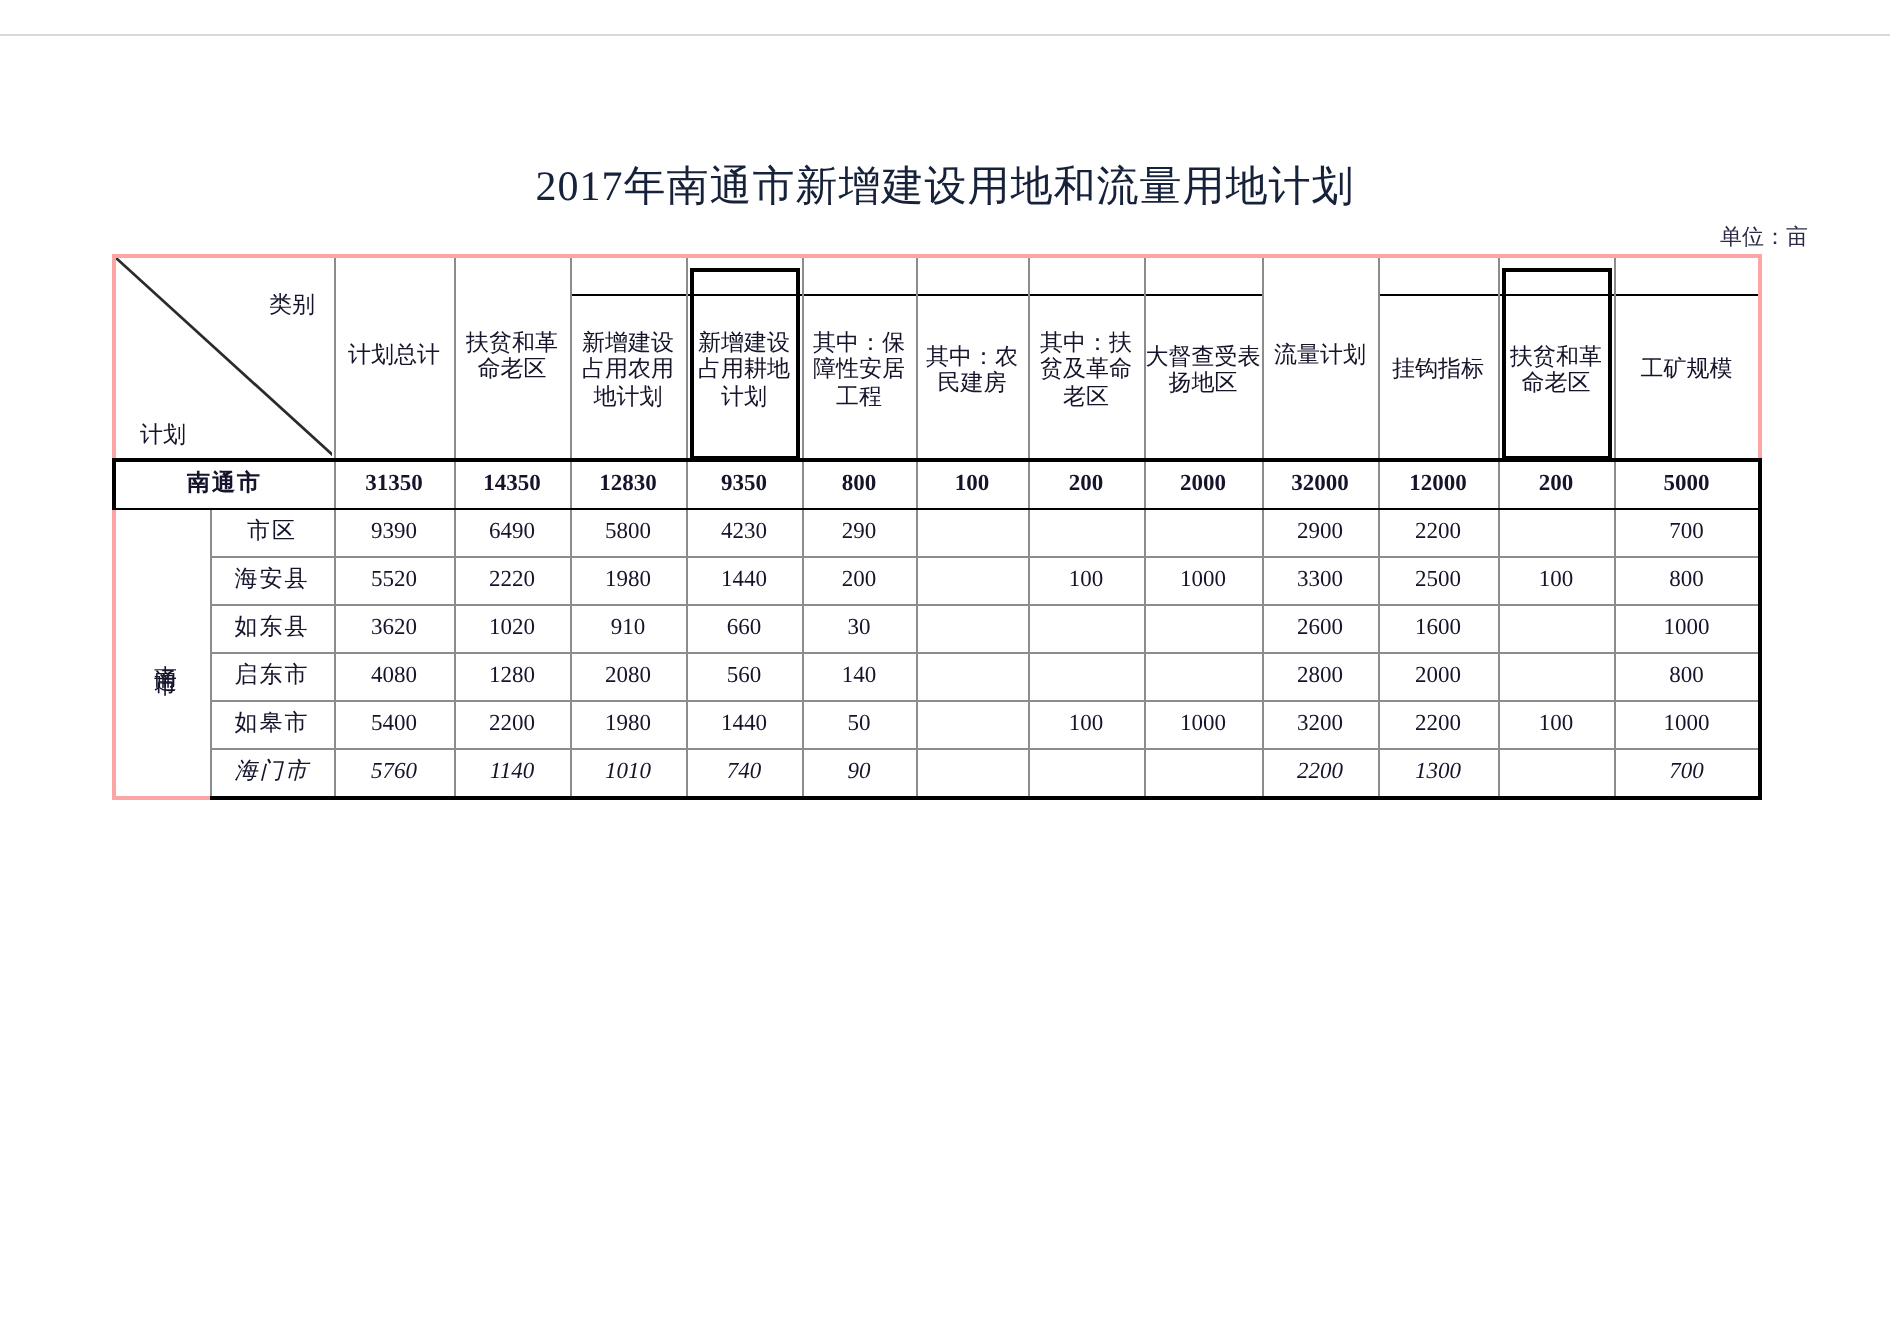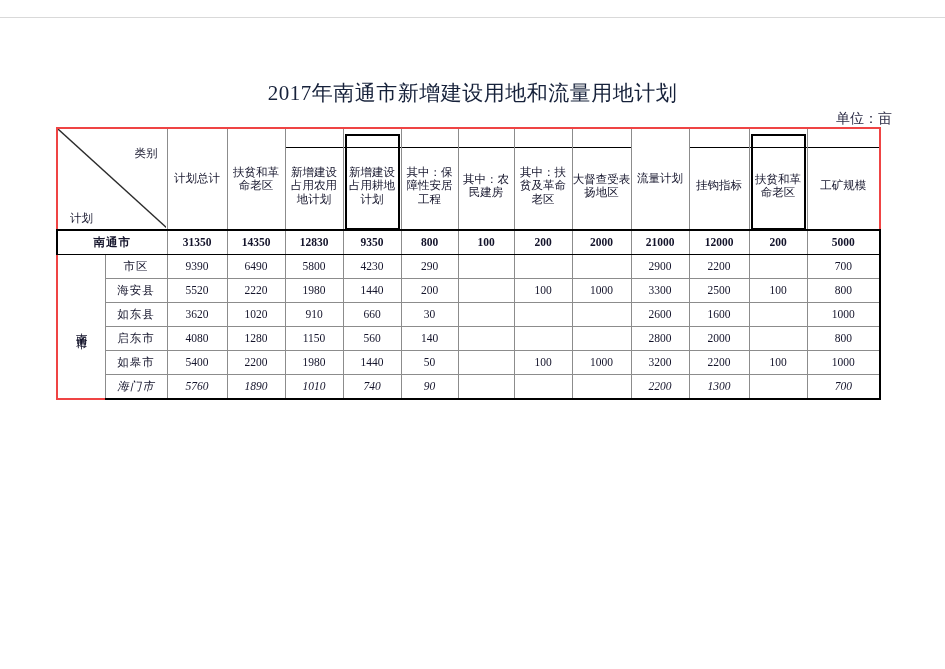--- a/index.html
+++ b/index.html
@@ -43,23 +43,23 @@
     line-height: 28px;
     letter-spacing: 0.5px;
     color: #16213a;
     font-family: "Liberation Serif", "DejaVu Serif", serif;
     white-space: nowrap;
   }
 
   
   .unit-note {
     position: absolute;
-    right: 53px;
+    right: 41px;
     top: 112px;
-    font-size: 14px;
+    font-size: 11px;
     line-height: 14px;
     color: #2b2b45;
     white-space: nowrap;
   }
 
   
   #tbl-wrap {
     position: absolute;
     left: 56px;
     top: 127px;
@@ -76,21 +76,21 @@
     text-align: center;
     vertical-align: middle;
     font-size: 11.5px;
     line-height: 13.5px;
     overflow: hidden;
     word-break: break-all;
   }
 
   
   table.plan {
-    border: 2px solid #ef4444;
+    border: 2px solid #fca5a5;
   }
 
   
   td.hd {
     font-size: 11.5px;
     line-height: 14px;
     padding: 2px 1px;
     border-left: 1px solid #000;
     border-right: 1px solid #000;
     border-top: 1px solid #000;
@@ -319,21 +319,21 @@
           <tr class="total">
             <td class="rowlabel" colspan="2" style="border-left: 2px solid rgb(0, 0, 0);">南通市</td>
             <td class="num">31350</td>
             <td class="num">14350</td>
             <td class="num">12830</td>
             <td class="num">9350</td>
             <td class="num">800</td>
             <td class="num">100</td>
             <td class="num">200</td>
             <td class="num">2000</td>
-            <td class="num">21000</td>
+            <td class="num">32000</td>
             <td class="num">12000</td>
             <td class="num">200</td>
             <td class="num" style="border-right: 2px solid rgb(0, 0, 0);">5000</td>
           </tr>
           <tr>
             <td class="groupcell" rowspan="6"><span class="vert">南通市</span></td>
             <td class="rowlabel">市区</td>
             <td class="num">9390</td>
             <td class="num">6490</td>
             <td class="num">5800</td>
@@ -374,21 +374,21 @@
             <td class="num"></td>
             <td class="num">2600</td>
             <td class="num">1600</td>
             <td class="num"></td>
             <td class="num" style="border-right: 2px solid rgb(0, 0, 0);">1000</td>
           </tr>
           <tr>
             <td class="rowlabel">启东市</td>
             <td class="num">4080</td>
             <td class="num">1280</td>
-            <td class="num">1150</td>
+            <td class="num">2080</td>
             <td class="num">560</td>
             <td class="num">140</td>
             <td class="num"></td>
             <td class="num"></td>
             <td class="num"></td>
             <td class="num">2800</td>
             <td class="num">2000</td>
             <td class="num"></td>
             <td class="num" style="border-right: 2px solid rgb(0, 0, 0);">800</td>
           </tr>
@@ -403,21 +403,21 @@
             <td class="num">100</td>
             <td class="num">1000</td>
             <td class="num">3200</td>
             <td class="num">2200</td>
             <td class="num">100</td>
             <td class="num" style="border-right: 2px solid rgb(0, 0, 0);">1000</td>
           </tr>
           <tr class="lastrow">
             <td class="rowlabel">海门市</td>
             <td class="num">5760</td>
-            <td class="num">1890</td>
+            <td class="num">1140</td>
             <td class="num">1010</td>
             <td class="num">740</td>
             <td class="num">90</td>
             <td class="num"></td>
             <td class="num"></td>
             <td class="num"></td>
             <td class="num">2200</td>
             <td class="num">1300</td>
             <td class="num"></td>
             <td class="num" style="border-right: 2px solid rgb(0, 0, 0);">700</td>

